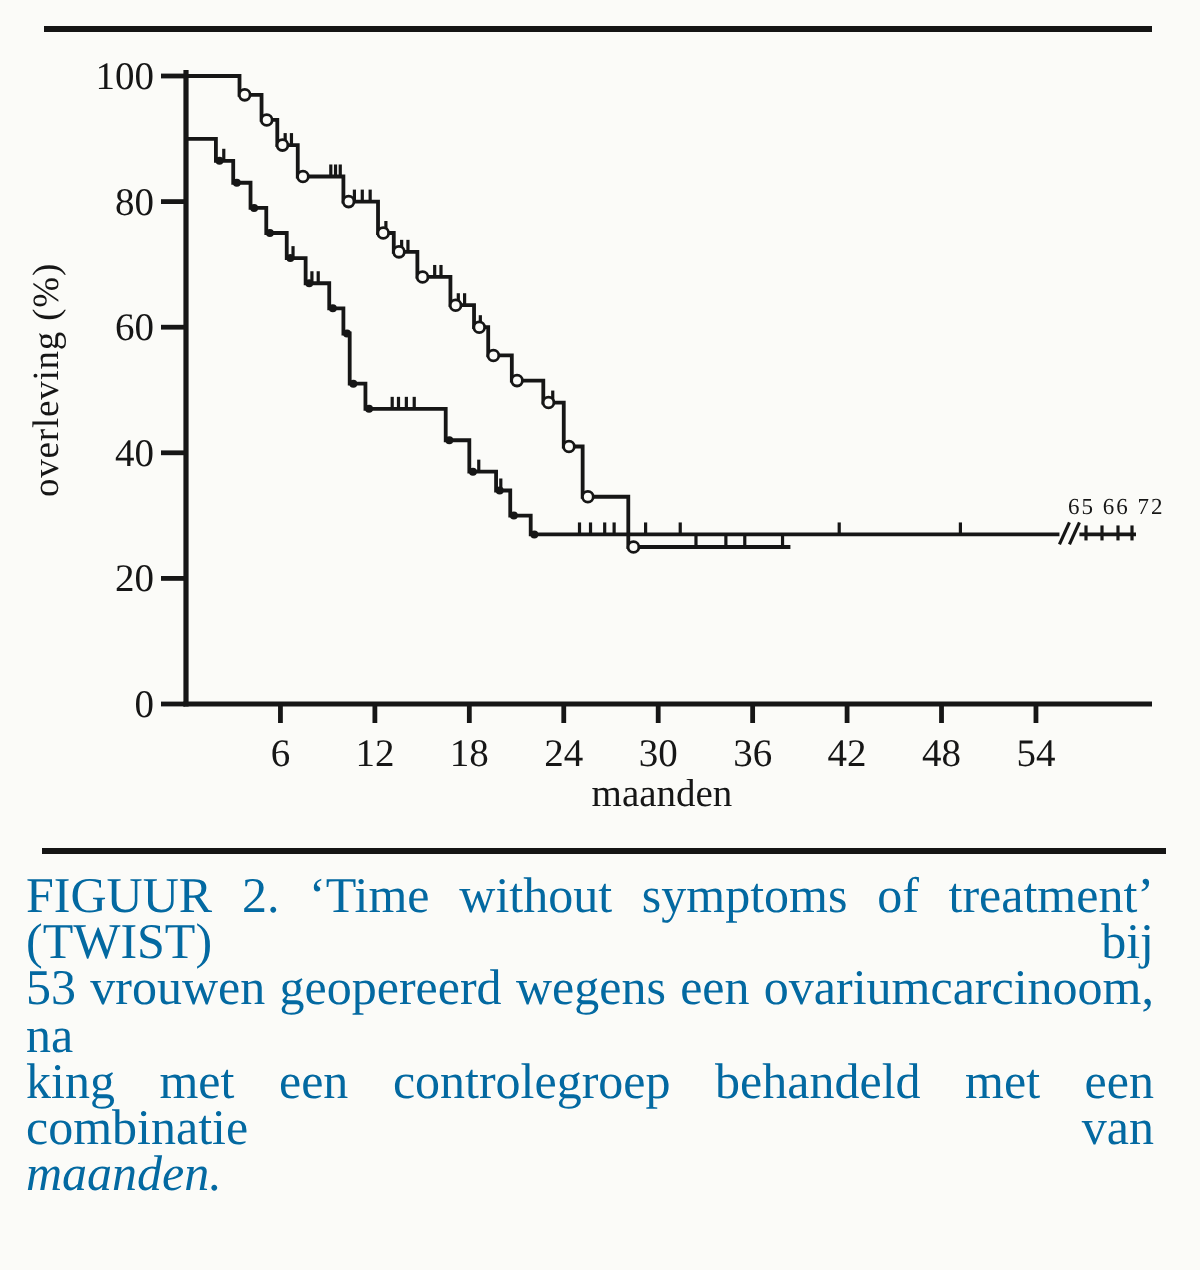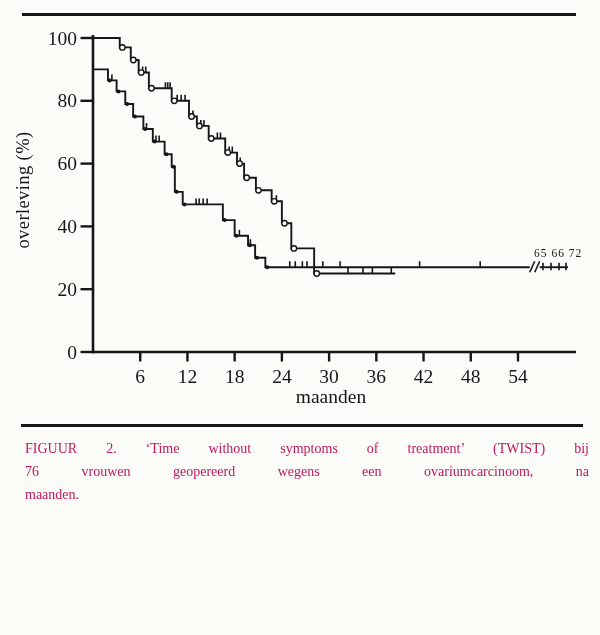--- a/index.html
+++ b/index.html
@@ -9,25 +9,25 @@
   }
   .rule { position:absolute; background:#151515; }
   .rule.top-rule { left:22px; top:13px; width:554px; height:3px; }
   .rule.caption-rule { left:21px; top:424px; width:562px; height:3px; }
   svg.chart { position:absolute; left:0; top:0; }
   svg.chart text { font-family:"Liberation Serif", serif; fill:#161616; }
   .axis-label { font-size:18.5px; letter-spacing:0.4px; }
   .x-axis-label { font-size:19.5px; }
   .followup-label { font-size:11.5px; letter-spacing:1px; }
   .caption {
-    position:absolute; left:25px; top:437px; width:564px;
-    font-size:14px; line-height:23.2px; color:#be185d;
+    position:absolute; left:13px; top:437px; width:564px;
+    font-size:25px; line-height:23.2px; color:#0369a1;
   }
   .cap-line { text-align:justify; text-align-last:justify; white-space:normal; }
-  .cap-line.last { text-align-last:left; }
+  .cap-line.last { text-align-last:left;font-style:italic; }
 </style>
 </head>
 <body>
 
 <div class="page">
 
   <div class="rule top-rule"></div>
 
   <svg id="chart-svg" class="chart" width="600" height="424" viewBox="0 0 600 424">
     <text class="axis-label" x="29" y="190" text-anchor="middle" transform="rotate(-90 29 190)">overleving (%)</text>
@@ -143,17 +143,18 @@
       <circle cx="236.46" cy="235.82" r="2" fill="#161616"></circle>
       <circle cx="249.839" cy="245.24" r="2" fill="#161616"></circle>
       <circle cx="256.922" cy="257.8" r="2" fill="#161616"></circle>
       <circle cx="267.15299999999996" cy="267.22" r="2" fill="#161616"></circle>
     </svg>
 
   <div class="rule caption-rule"></div>
 
   <div class="caption">
       <div class="cap-line">FIGUUR 2. ‘Time without symptoms of treatment’ (TWIST) bij</div>
-      <div class="cap-line">76 vrouwen geopereerd wegens een ovariumcarcinoom, na</div>
+      <div class="cap-line">53 vrouwen geopereerd wegens een ovariumcarcinoom, na</div>
+      <div class="cap-line">king met een controlegroep behandeld met een combinatie van</div>
       <div class="cap-line last">maanden.</div>
     </div>
 
 </div>
 
 </body></html>

